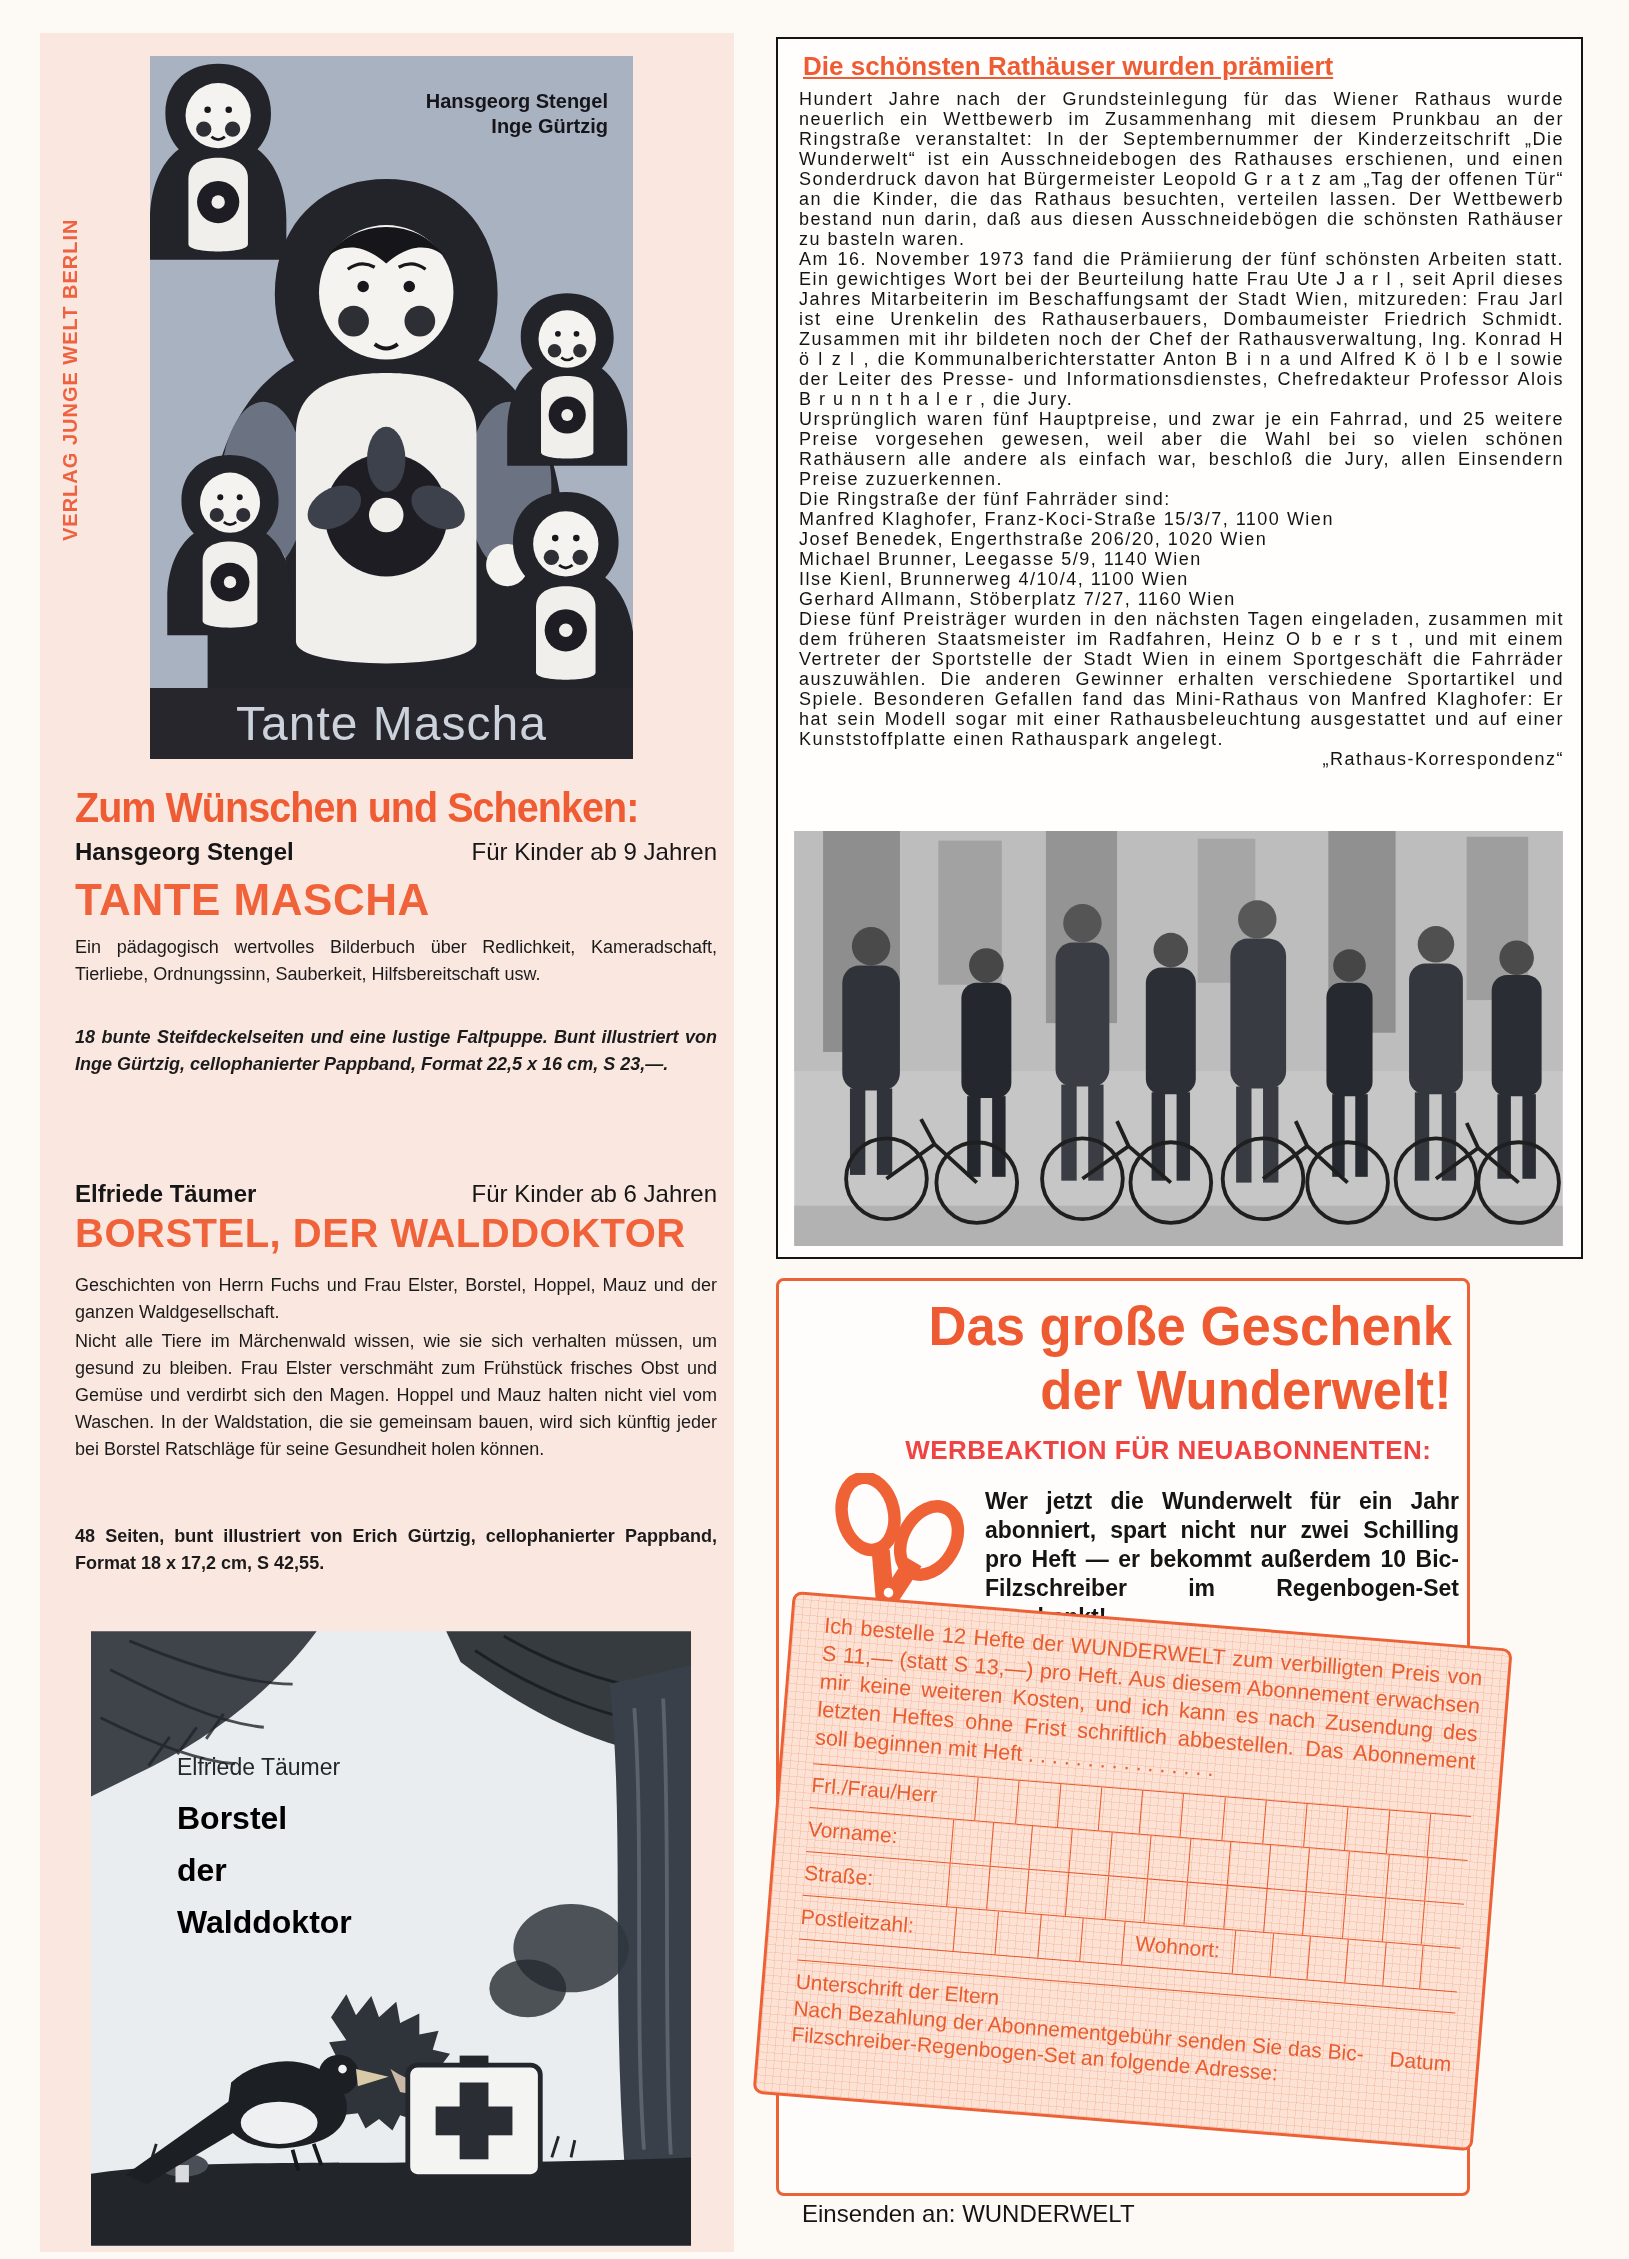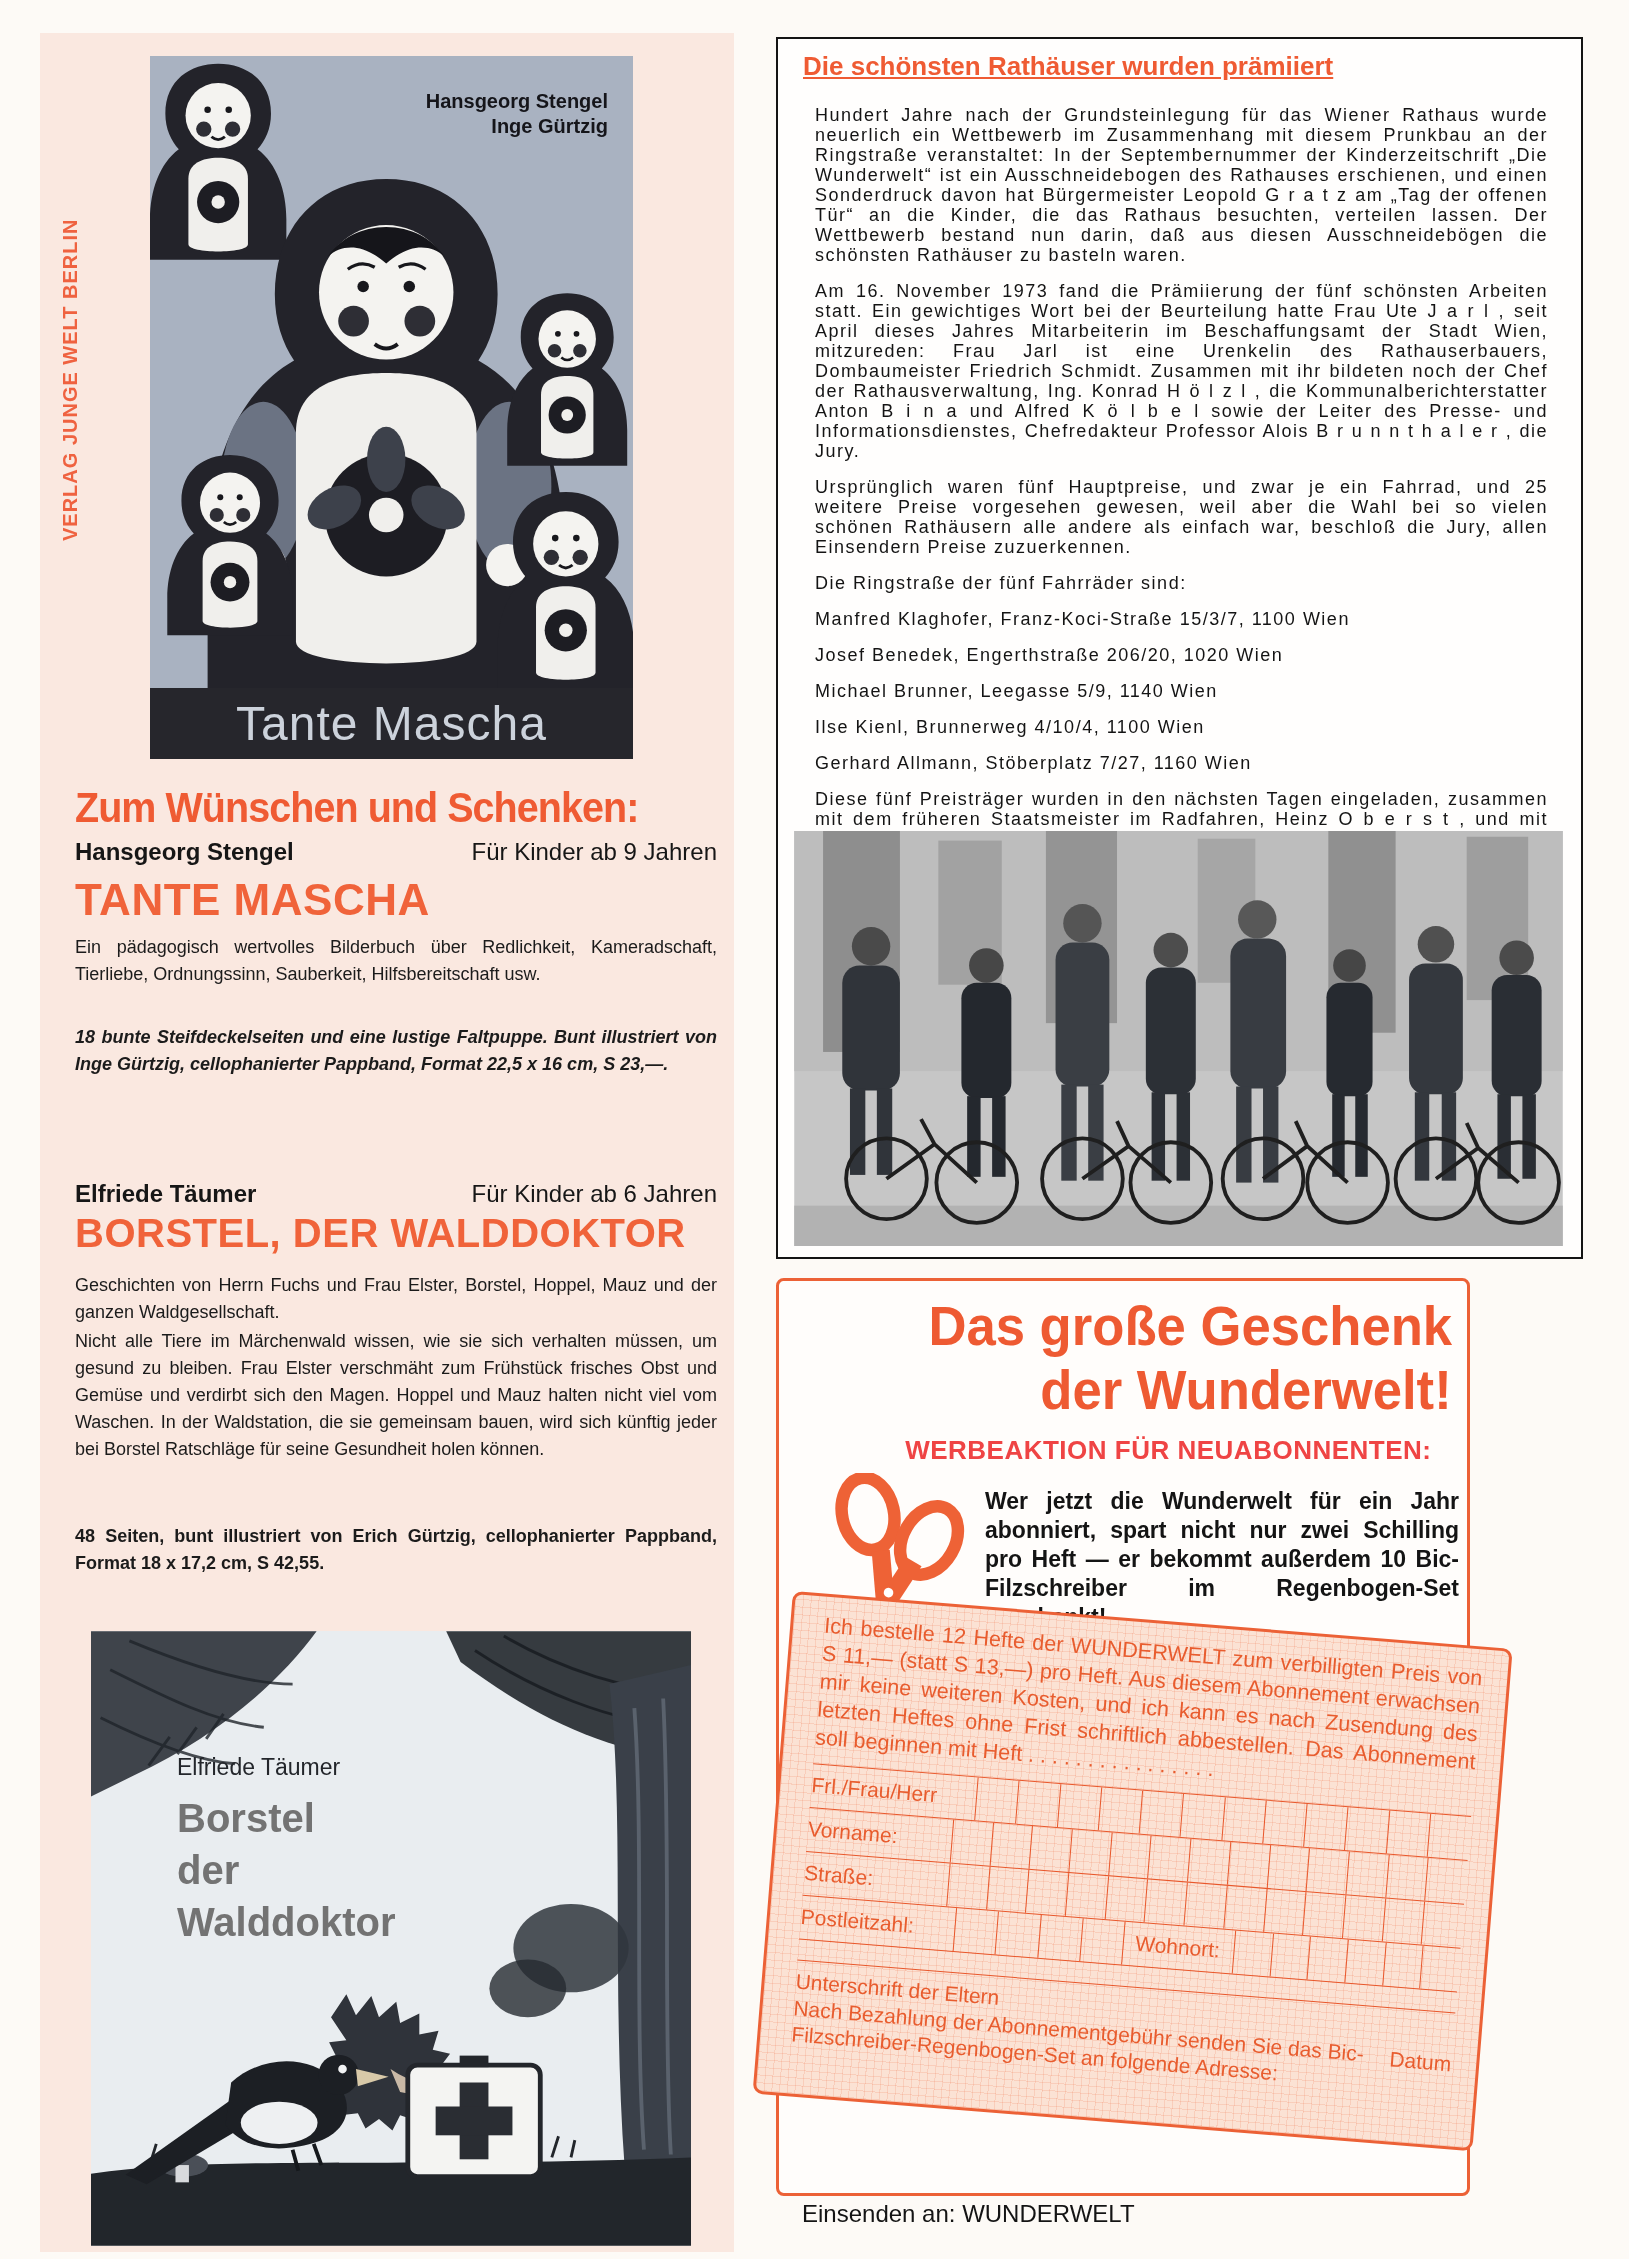--- a/index.html
+++ b/index.html
@@ -26,28 +26,28 @@
   .btitle { left:35px; font-weight:800; color:#f0633a; letter-spacing:0.5px; white-space:nowrap; }
   .btitle1 { top:842px; font-size:44px; }
   .btitle2 { top:1178px; font-size:40px; }
   .bodytxt { left:35px; width:642px; font-size:18px; line-height:27px; text-align:justify; color:#1b1b1b; }
   .bold { font-weight:bold; }
   .p1 { top:901px; } .d1 { top:991px;font-style:italic; }
   .p2a { top:1239px; } .p2b { top:1295px; } .d2 { top:1490px; }
 
   .cover2 { left:51px; top:1598px; width:600px; height:615px; background:#e9edf0; overflow:hidden; }
   .cover2-author { position:absolute; left:86px; top:123px; font-size:23px; color:#23262b; }
-  .cover2-title { position:absolute; left:86px; top:161px; font-size:40px; font-weight:bold; line-height:52px; color:#737373; }
+  .cover2-title { position:absolute; left:86px; top:161px; font-size:32px; font-weight:bold; line-height:52px; color:#000000; }
 
   
   .article-box { left:776px; top:37px; width:807px; height:1222px; background:#fffefd; border:2.9px solid #141414; }
   .article-head { position:absolute; left:25px; top:11.5px; font-size:26px; font-weight:bold; color:#ef5b33; white-space:nowrap;text-decoration:underline; }
   .article-body { position:absolute; left:21px; top:50px; width:765px; font-size:18px; line-height:20px;
     letter-spacing:1.5px; text-align:justify; color:#141414; }
-  .article-body p { margin:16px; }
+  .article-body p { margin:0; }
   .winner-line { text-align:left; }
   .credit-line { text-align:right; letter-spacing:1.5px; }
   .photo { position:absolute; left:16.3px; top:792px; width:769px; height:415px; }
 
   
   .promo-box { left:776px; top:1278px; width:694px; height:918px; background:#fffdfb; border:3.8px solid #ec6136; border-radius:7.7px; }
   .promo-h { position:absolute; right:15.4px; font-size:56px; line-height:60px; font-weight:800; color:#ee5a32;
     transform:scaleX(.94); transform-origin:right; white-space:nowrap; }
   .promo-h1 { top:15.4px; } .promo-h2 { top:79px; }
   .promo-sub { position:absolute; left:106px; right:15.4px; top:154px; text-align:center; font-size:26px; font-weight:bold;

